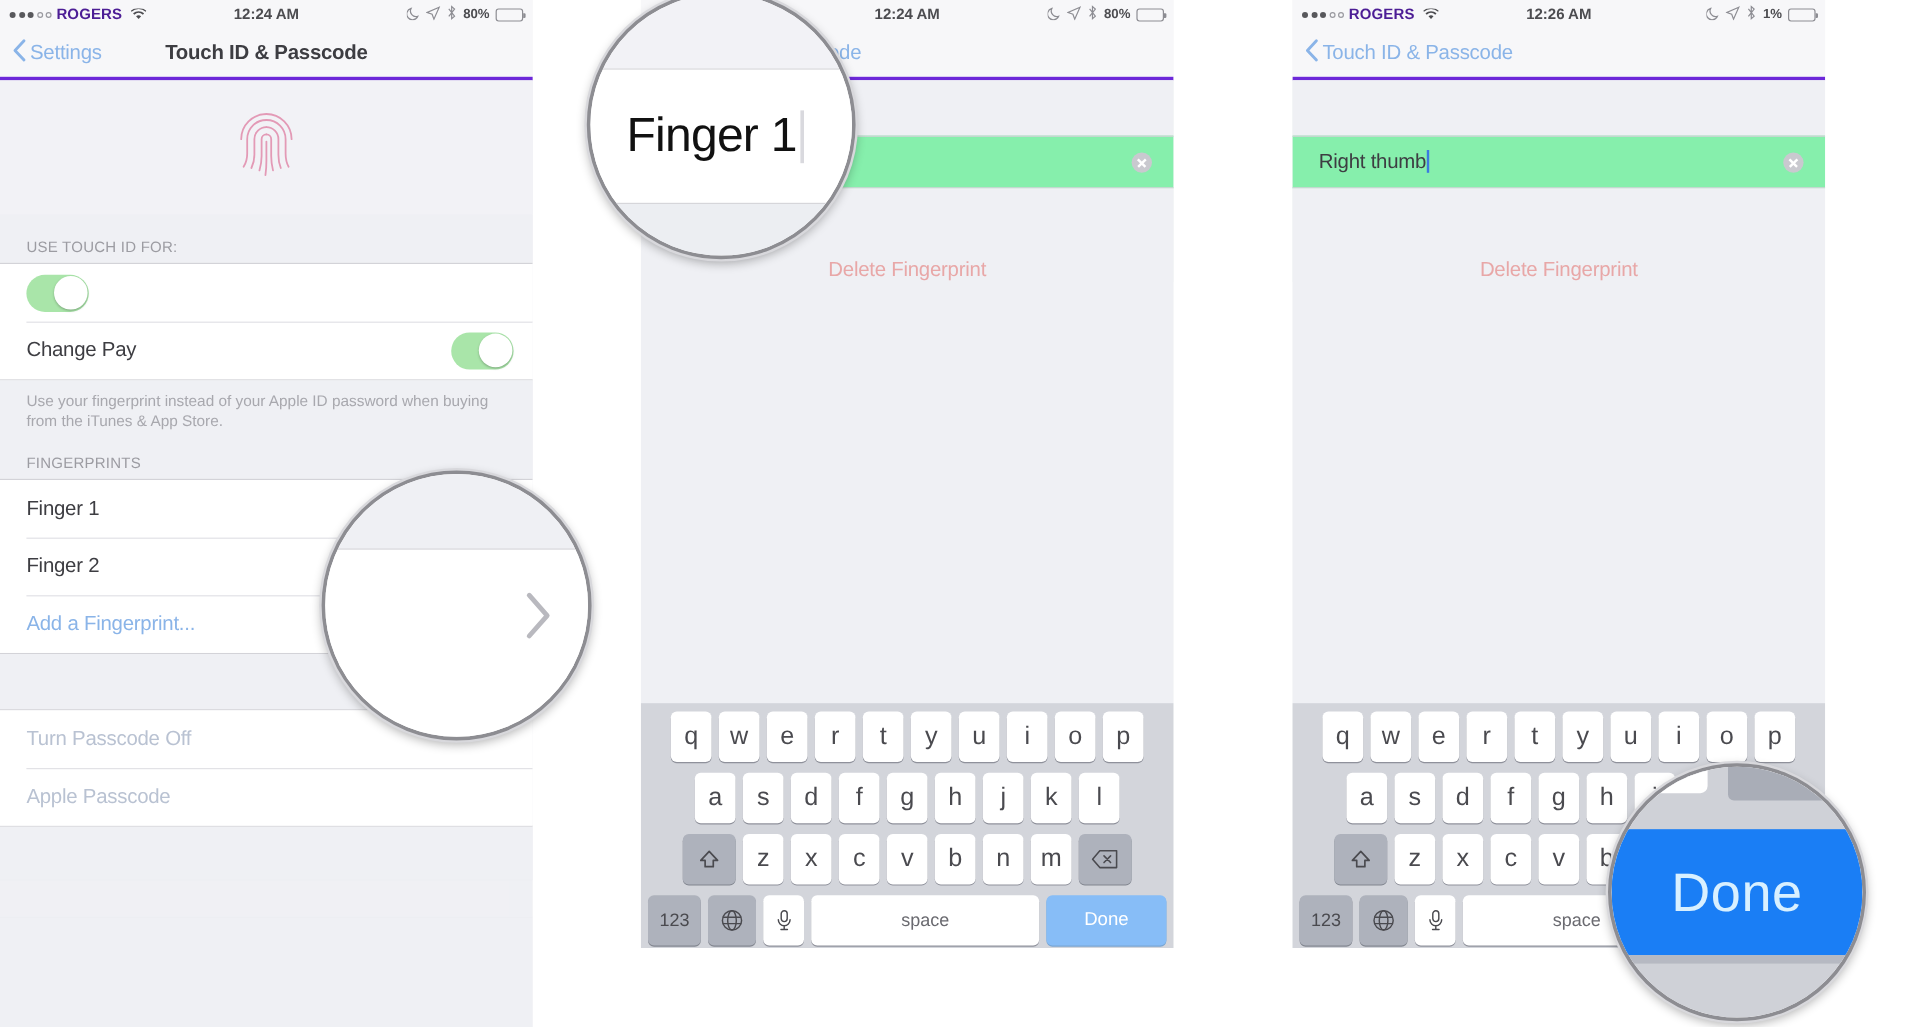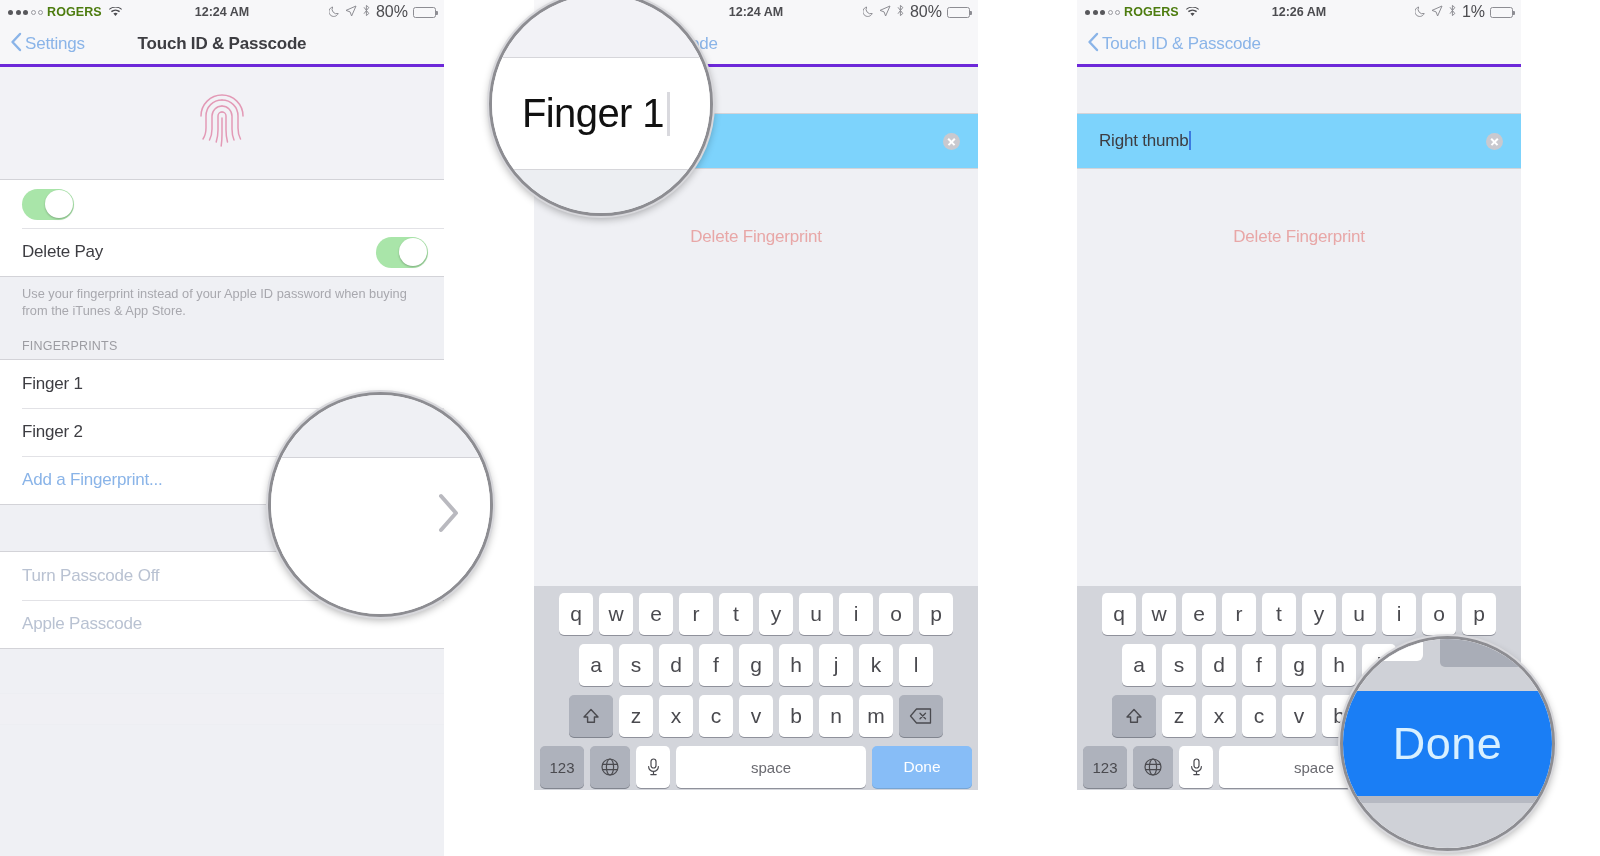--- a/index.html
+++ b/index.html
@@ -21,25 +21,25 @@
   
   .statusbar{
     height:24px;background:#f7f7f9;position:relative;
     display:flex;align-items:center;
     font-size:13px;font-weight:bold;color:#4c4c50;
   }
   .sb-left{position:absolute;left:8px;display:flex;align-items:center;gap:4px;}
   .dots{display:flex;align-items:center;gap:2.5px;}
   .dot{width:5px;height:5px;border-radius:50%;background:#58585c;}
   .dot.hollow{background:transparent;border:1px solid #9a9aa0;width:3px;height:3px;}
-  .carrier{font-size:12.5px;font-weight:bold;letter-spacing:.1px;color:#4d7c0f;}
+  .carrier{font-size:12.5px;font-weight:bold;letter-spacing:.1px;color:#4c1d95;}
   .wifi{margin-left:3px;}
   .sb-center{position:absolute;left:0;right:0;text-align:center;font-size:12.5px;font-weight:bold;color:#4c4c50;}
   .sb-right{position:absolute;right:8px;display:flex;align-items:center;gap:5px;}
-  .batt-pct{font-size:16px;font-weight:normal;color:#4c4c50;}
+  .batt-pct{font-size:11px;font-weight:bold;color:#4c4c50;}
   .battery{width:23px;height:11px;border:1px solid #8d8d93;border-radius:2.5px;position:relative;box-sizing:border-box;padding:1px;}
   .battery::after{content:"";position:absolute;right:-3px;top:3.5px;width:2px;height:4px;background:#8d8d93;border-radius:0 1px 1px 0;}
   .battery .fill{height:100%;background:#58585c;border-radius:1px;}
 
   
   .navbar{
     height:40px;background:#f7f7f9;position:relative;
     display:flex;align-items:center;
     border-bottom:3px solid #6d28d9;
   }
@@ -78,21 +78,21 @@
   }
   .toggle .knob{
     position:absolute;top:1.5px;left:23px;width:28px;height:28px;border-radius:50%;
     background:#fff;box-shadow:0 1px 2px rgba(0,0,0,.25);
   }
 
   
   .detail-body{background:#eff0f4;height:calc(100% - 64px);position:relative;}
   .dt-gap{height:46px;background:#eff0f4;}
   .dt-field{
-    height:56px;background:#7dd3fc;border-top:1px solid #d3d3d8;border-bottom:1px solid #d3d3d8;
+    height:44px;background:#86efac;border-top:1px solid #d3d3d8;border-bottom:1px solid #d3d3d8;
     display:flex;align-items:center;padding:0 18px 0 22px;box-sizing:border-box;gap:34px;
   }
   .dt-field .val{font-size:17px;color:#3d3d42;letter-spacing:-.2px;flex:1;position:relative;}
   .caret{display:inline-block;width:1.5px;height:19px;background:#3b7ae0;vertical-align:-4px;margin-left:1px;}
   .clear-btn{
     width:17px;height:17px;border-radius:50%;background:#c9c9cf;position:relative;flex:0 0 auto;
   }
   .clear-btn::before,.clear-btn::after{
     content:"";position:absolute;left:4px;top:8px;width:9px;height:1.6px;background:#fff;
   }
@@ -230,28 +230,29 @@
               <path d="M27 10c9 0 16 7 16 16v12c0 4 .8 8 2.5 11"></path>
               <path d="M27 16c5.5 0 10 4.5 10 10v13c0 4 .7 8 2 11"></path>
               <path d="M27 22c2.3 0 4 1.8 4 4v14c0 4 .5 8 1.5 12"></path>
               <path d="M27 28v16c0 4-.2 8-.8 12"></path>
               <path d="M6 26a21 21 0 0 1 42 0"></path>
             </g>
           </svg>
         </span>
       </div>
 
+      <div class="group-head">USE TOUCH ID FOR:</div>
       <div class="cell-group">
         <div class="cell">
           <span class="toggle">
               <span class="knob"></span>
             </span>
         </div>
         <div class="cell">
-          <span class="label">Delete Pay</span>
+          <span class="label">Change Pay</span>
           <span class="toggle">
               <span class="knob"></span>
             </span>
         </div>
       </div>
       <div class="footnote">Use your fingerprint instead of your Apple ID password when buying from the iTunes &amp; App Store.</div>
 
       <div class="group-head">FINGERPRINTS</div>
       <div class="cell-group">
         <div class="cell">

